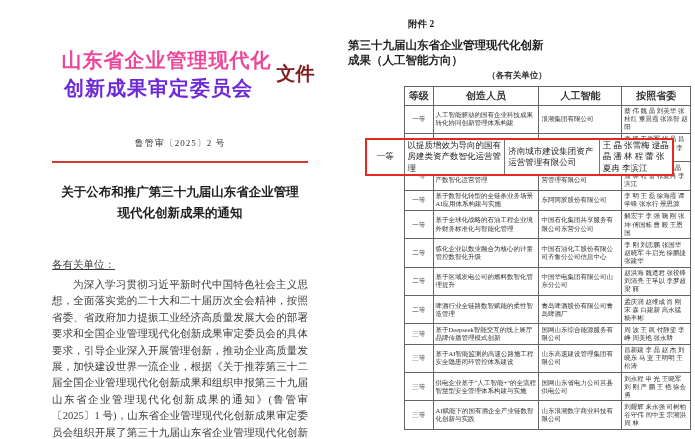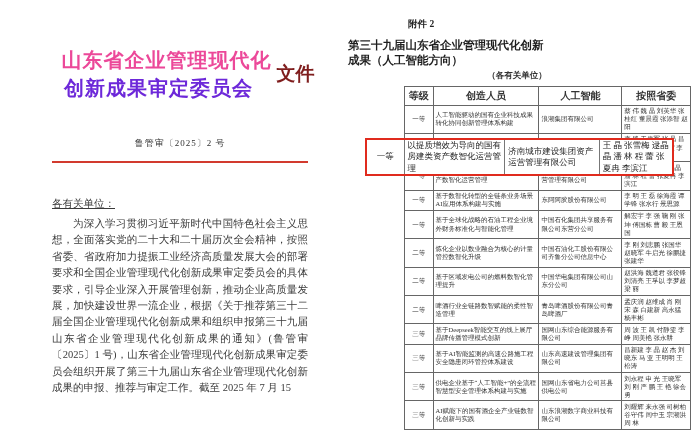--- a/index.html
+++ b/index.html
@@ -61,20 +61,21 @@
       <div class="letterhead-line accent-text" style="color: #ec4899; margin-left: 16px;">山东省企业管理现代化</div>
       <div class="letterhead-line accent-text" style="color: #6d28d9;">创新成果审定委员会</div>
     </div>
     <div class="letterhead-suffix accent-text" style="color: #7f1d1d;">文件</div>
   </div>
 
   <div class="doc-number">鲁管审〔2025〕2 号</div>
 
   <div class="red-rule accent-bg" style="background: rgb(210, 58, 46);"></div>
 
+  <div class="doc-title">关于公布和推广第三十九届山东省企业管理现代化创新成果的通知</div>
 
   <div class="salutation">各有关单位：</div>
 
   <div class="body-text">为深入学习贯彻习近平新时代中国特色社会主义思想，全面落实党的二十大和二十届历次全会精神，按照省委、省政府加力提振工业经济高质量发展大会的部署要求和全国企业管理现代化创新成果审定委员会的具体要求，引导企业深入开展管理创新，推动企业高质量发展，加快建设世界一流企业，根据《关于推荐第三十二届全国企业管理现代化创新成果和组织申报第三十九届山东省企业管理现代化创新成果的通知》(鲁管审〔2025〕1 号)，山东省企业管理现代化创新成果审定委员会组织开展了第三十九届山东省企业管理现代化创新成果的申报、推荐与审定工作。截至 2025 年 7 月 15</div>
 
 </div>
 
 <div class="page page-right">
   <div class="attachment">附件 2</div>
 

